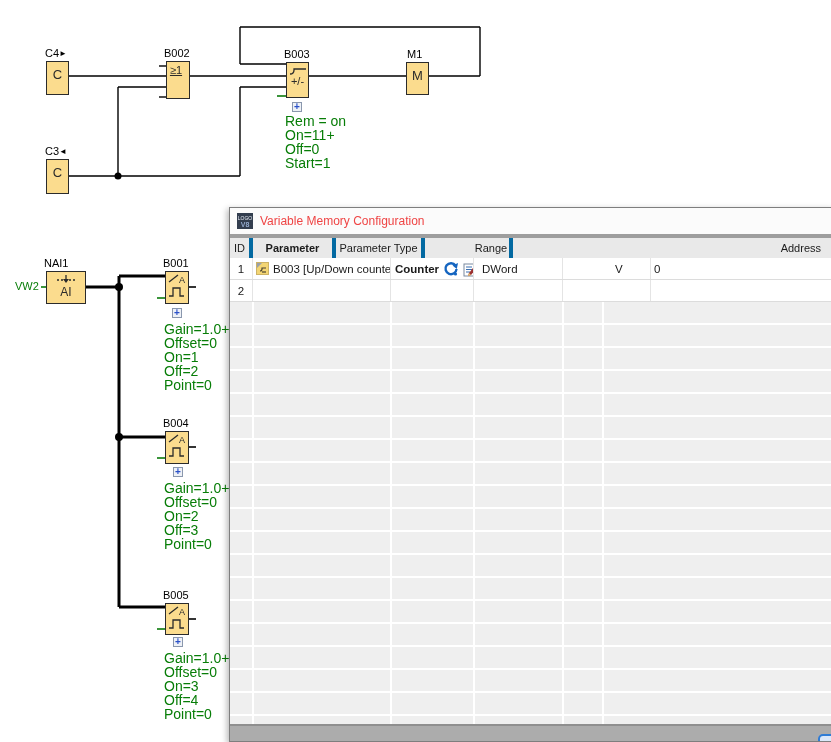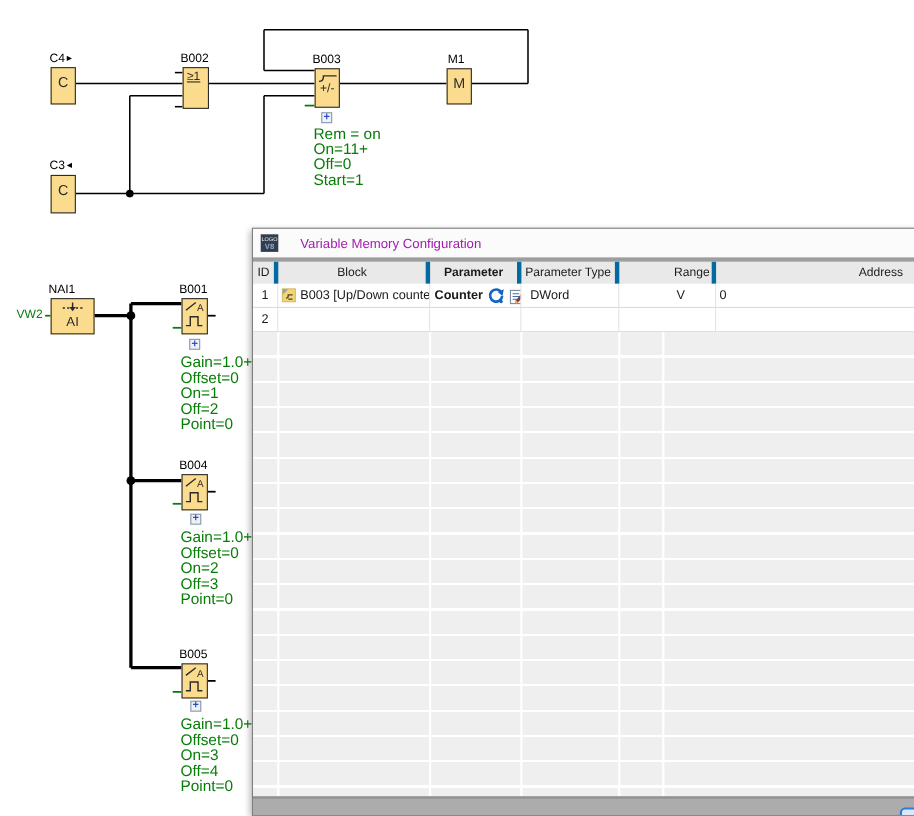--- a/index.html
+++ b/index.html
@@ -26,21 +26,21 @@
 
   
   .dialog{position:absolute;left:229px;top:207px;width:606px;height:535px;z-index:10;
           background:#efefef;border:1px solid #7e7e7e;box-sizing:border-box;overflow:hidden;
           box-shadow:-2px 2px 6px rgba(0,0,0,0.28);display:flex;flex-direction:column;}
   .titlebar{height:26px;background:#fbfbfb;display:flex;align-items:center;flex:0 0 auto;}
   .appicon{width:16px;height:16px;margin-left:7px;background:#323d4e;color:#fff;
            display:flex;flex-direction:column;align-items:center;justify-content:center;flex:0 0 auto;}
   .appicon .ic-top{font-size:5px;line-height:6px;letter-spacing:0px;color:#e8edf5;}
   .appicon .ic-bot{font-size:7px;line-height:7px;color:#93a9cc;font-weight:bold;}
-  .title{margin-left:20px;font-size:12px;color:#a21caf;white-space:nowrap;}
+  .title{margin-left:7px;font-size:12px;color:#ef4444;white-space:nowrap;}
   .sepband{height:4px;background:#9e9e9e;flex:0 0 auto;}
   .thead{height:20px;background:#e9e9e9;display:flex;flex:0 0 auto;font-size:11px;color:#1b1b1b;}
   .th{display:flex;align-items:center;justify-content:center;box-sizing:border-box;
       border-right:4px solid #0369a1;overflow:hidden;white-space:nowrap;}
   .trow{height:22px;background:#ffffff;display:flex;flex:0 0 auto;font-size:11.5px;color:#1a1a1a;
         border-bottom:1px solid #dcdcdc;box-sizing:border-box;}
   .td{display:flex;align-items:center;box-sizing:border-box;border-right:1px solid #e4e4e4;
       overflow:hidden;white-space:nowrap;}
   .c-id{width:23px;flex:0 0 auto;justify-content:center;}
   .c-block{width:138px;flex:0 0 auto;padding-left:3px;}
@@ -220,21 +220,20 @@
         <span class="ic-top">LOGO</span>
         <span class="ic-bot">V8</span>
       </div>
       <div class="title">Variable Memory Configuration</div>
     </div>
 
     <div class="sepband"></div>
 
     <div class="thead">
       <div class="th c-id">ID</div>
-      <div class="th c-block">Block</div>
       <div class="th c-param">Parameter</div>
       <div class="th c-type">Parameter Type</div>
       <div class="th c-range">Range</div>
       <div class="th c-addr">Address</div>
     </div>
 
     <div class="trow">
       <div class="td c-id">1</div>
       <div class="td c-block">
         <svg class="blkicon" width="13" height="13">

